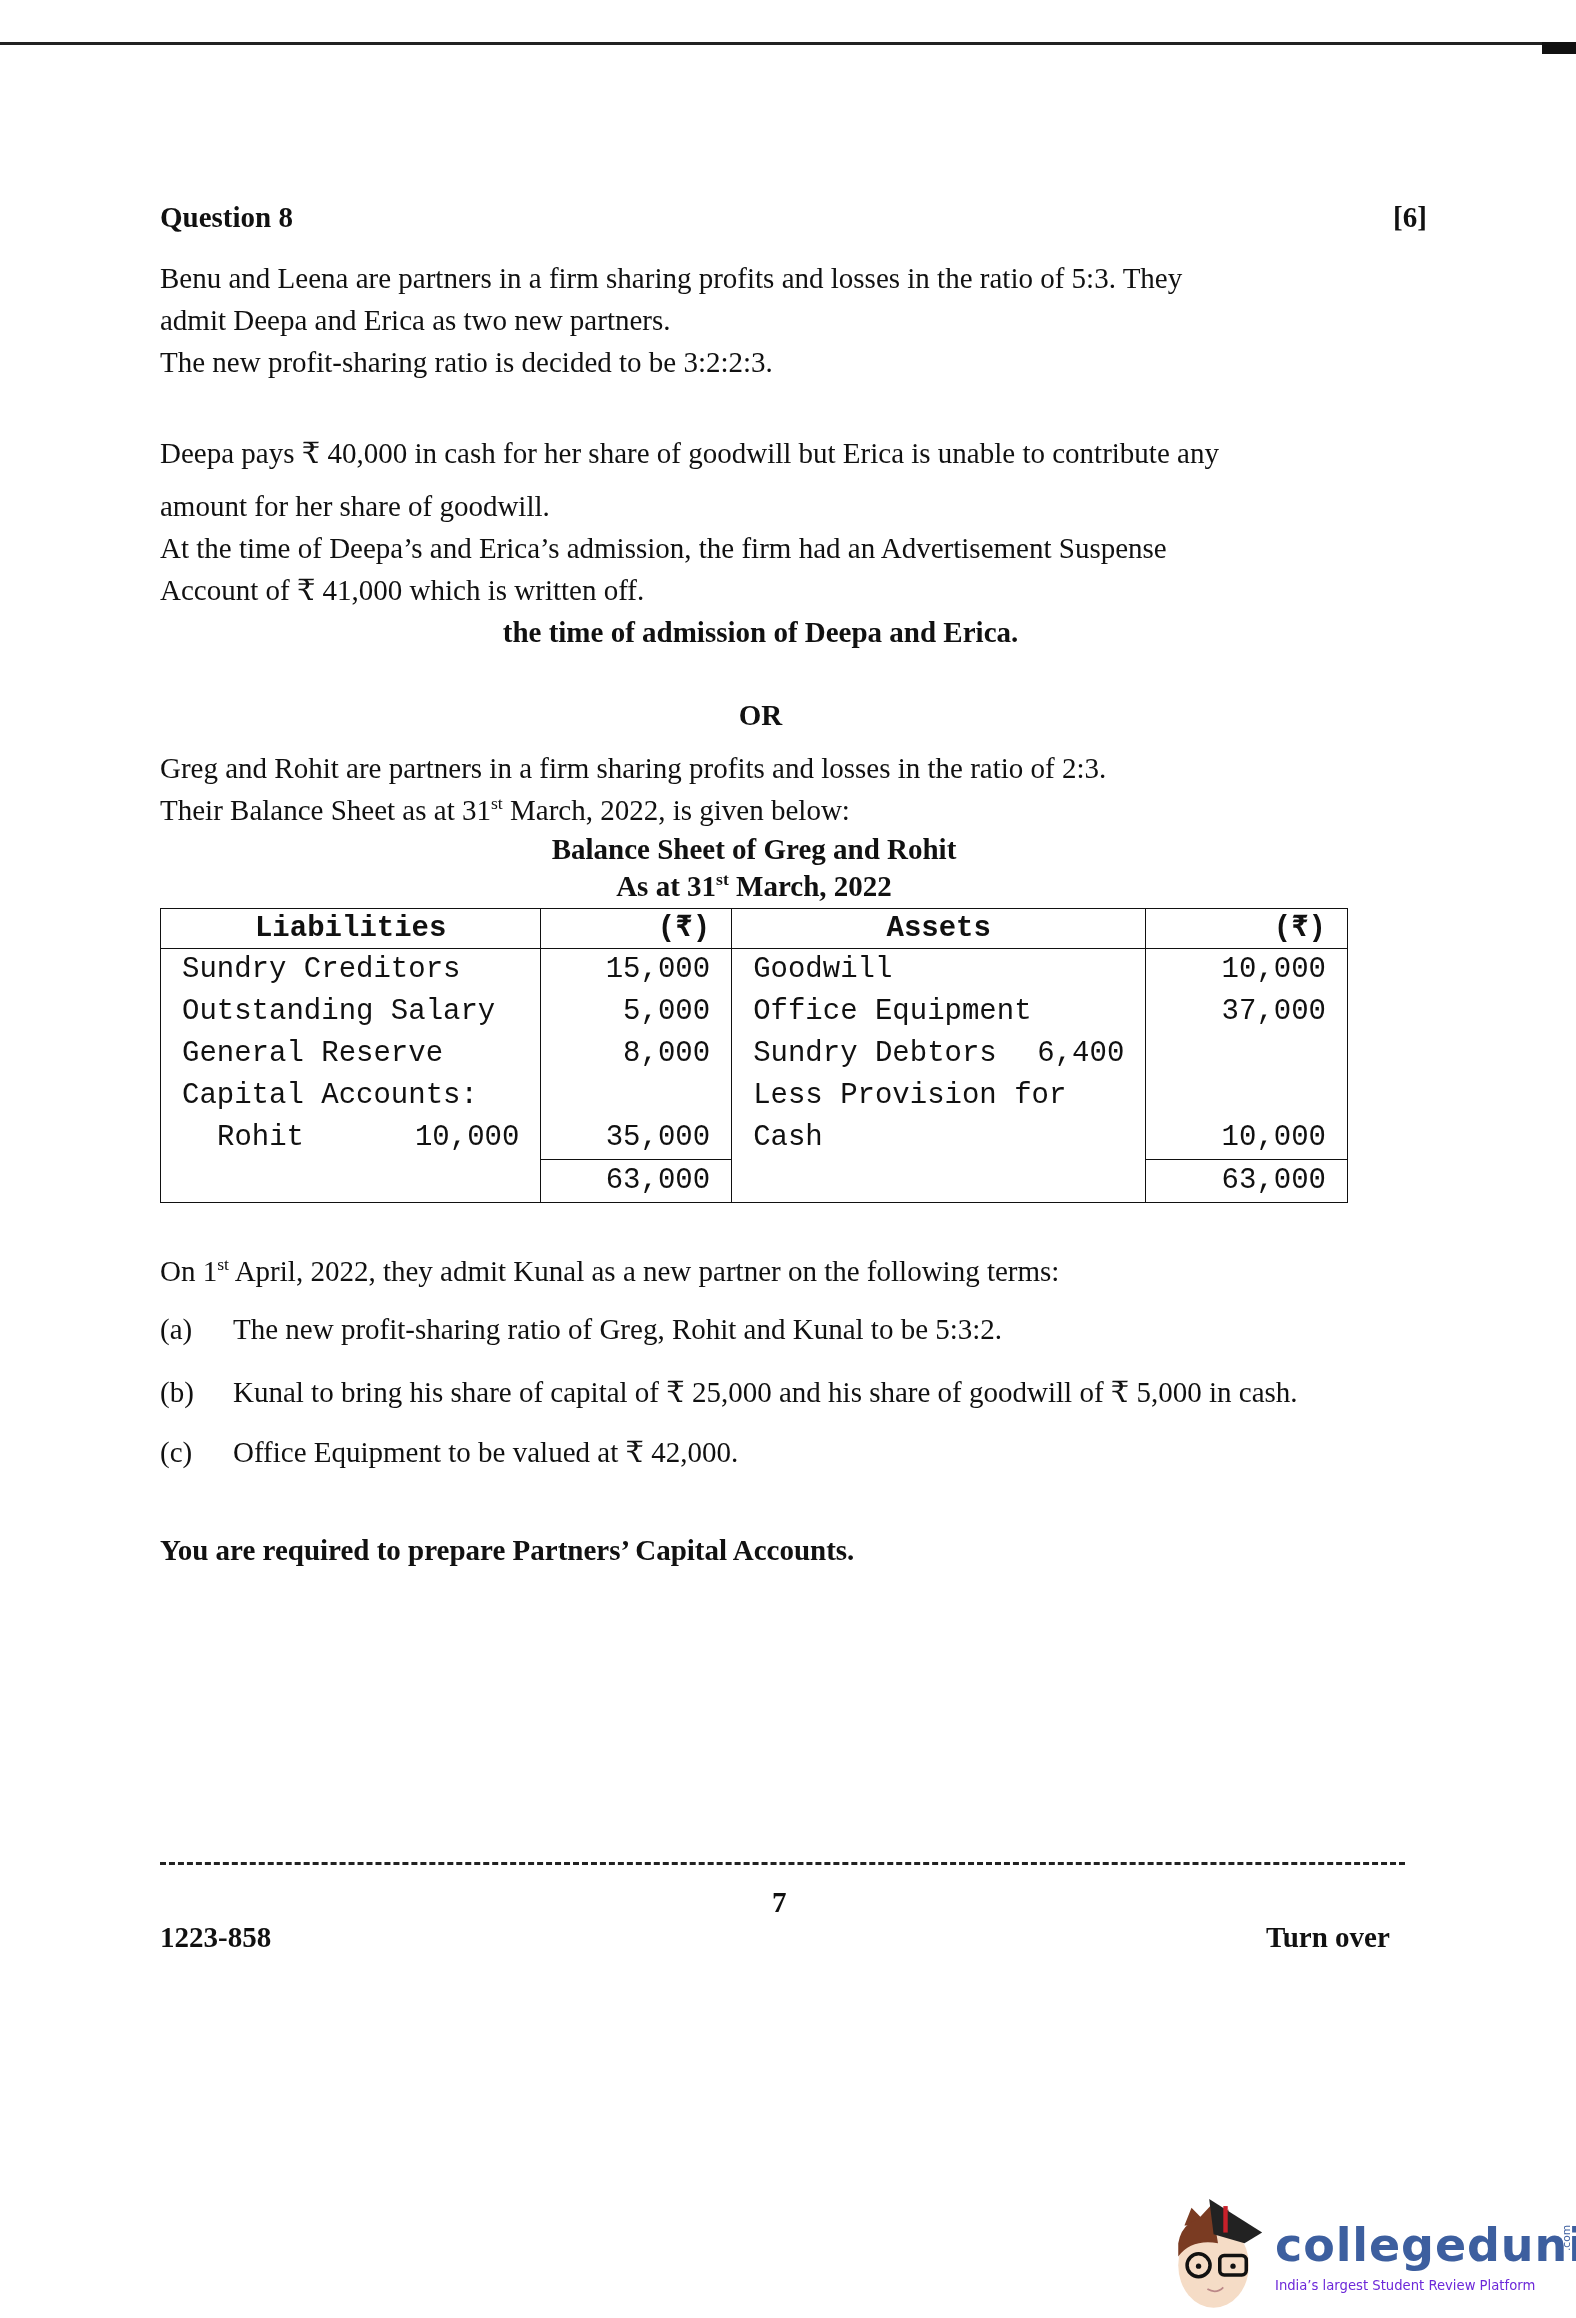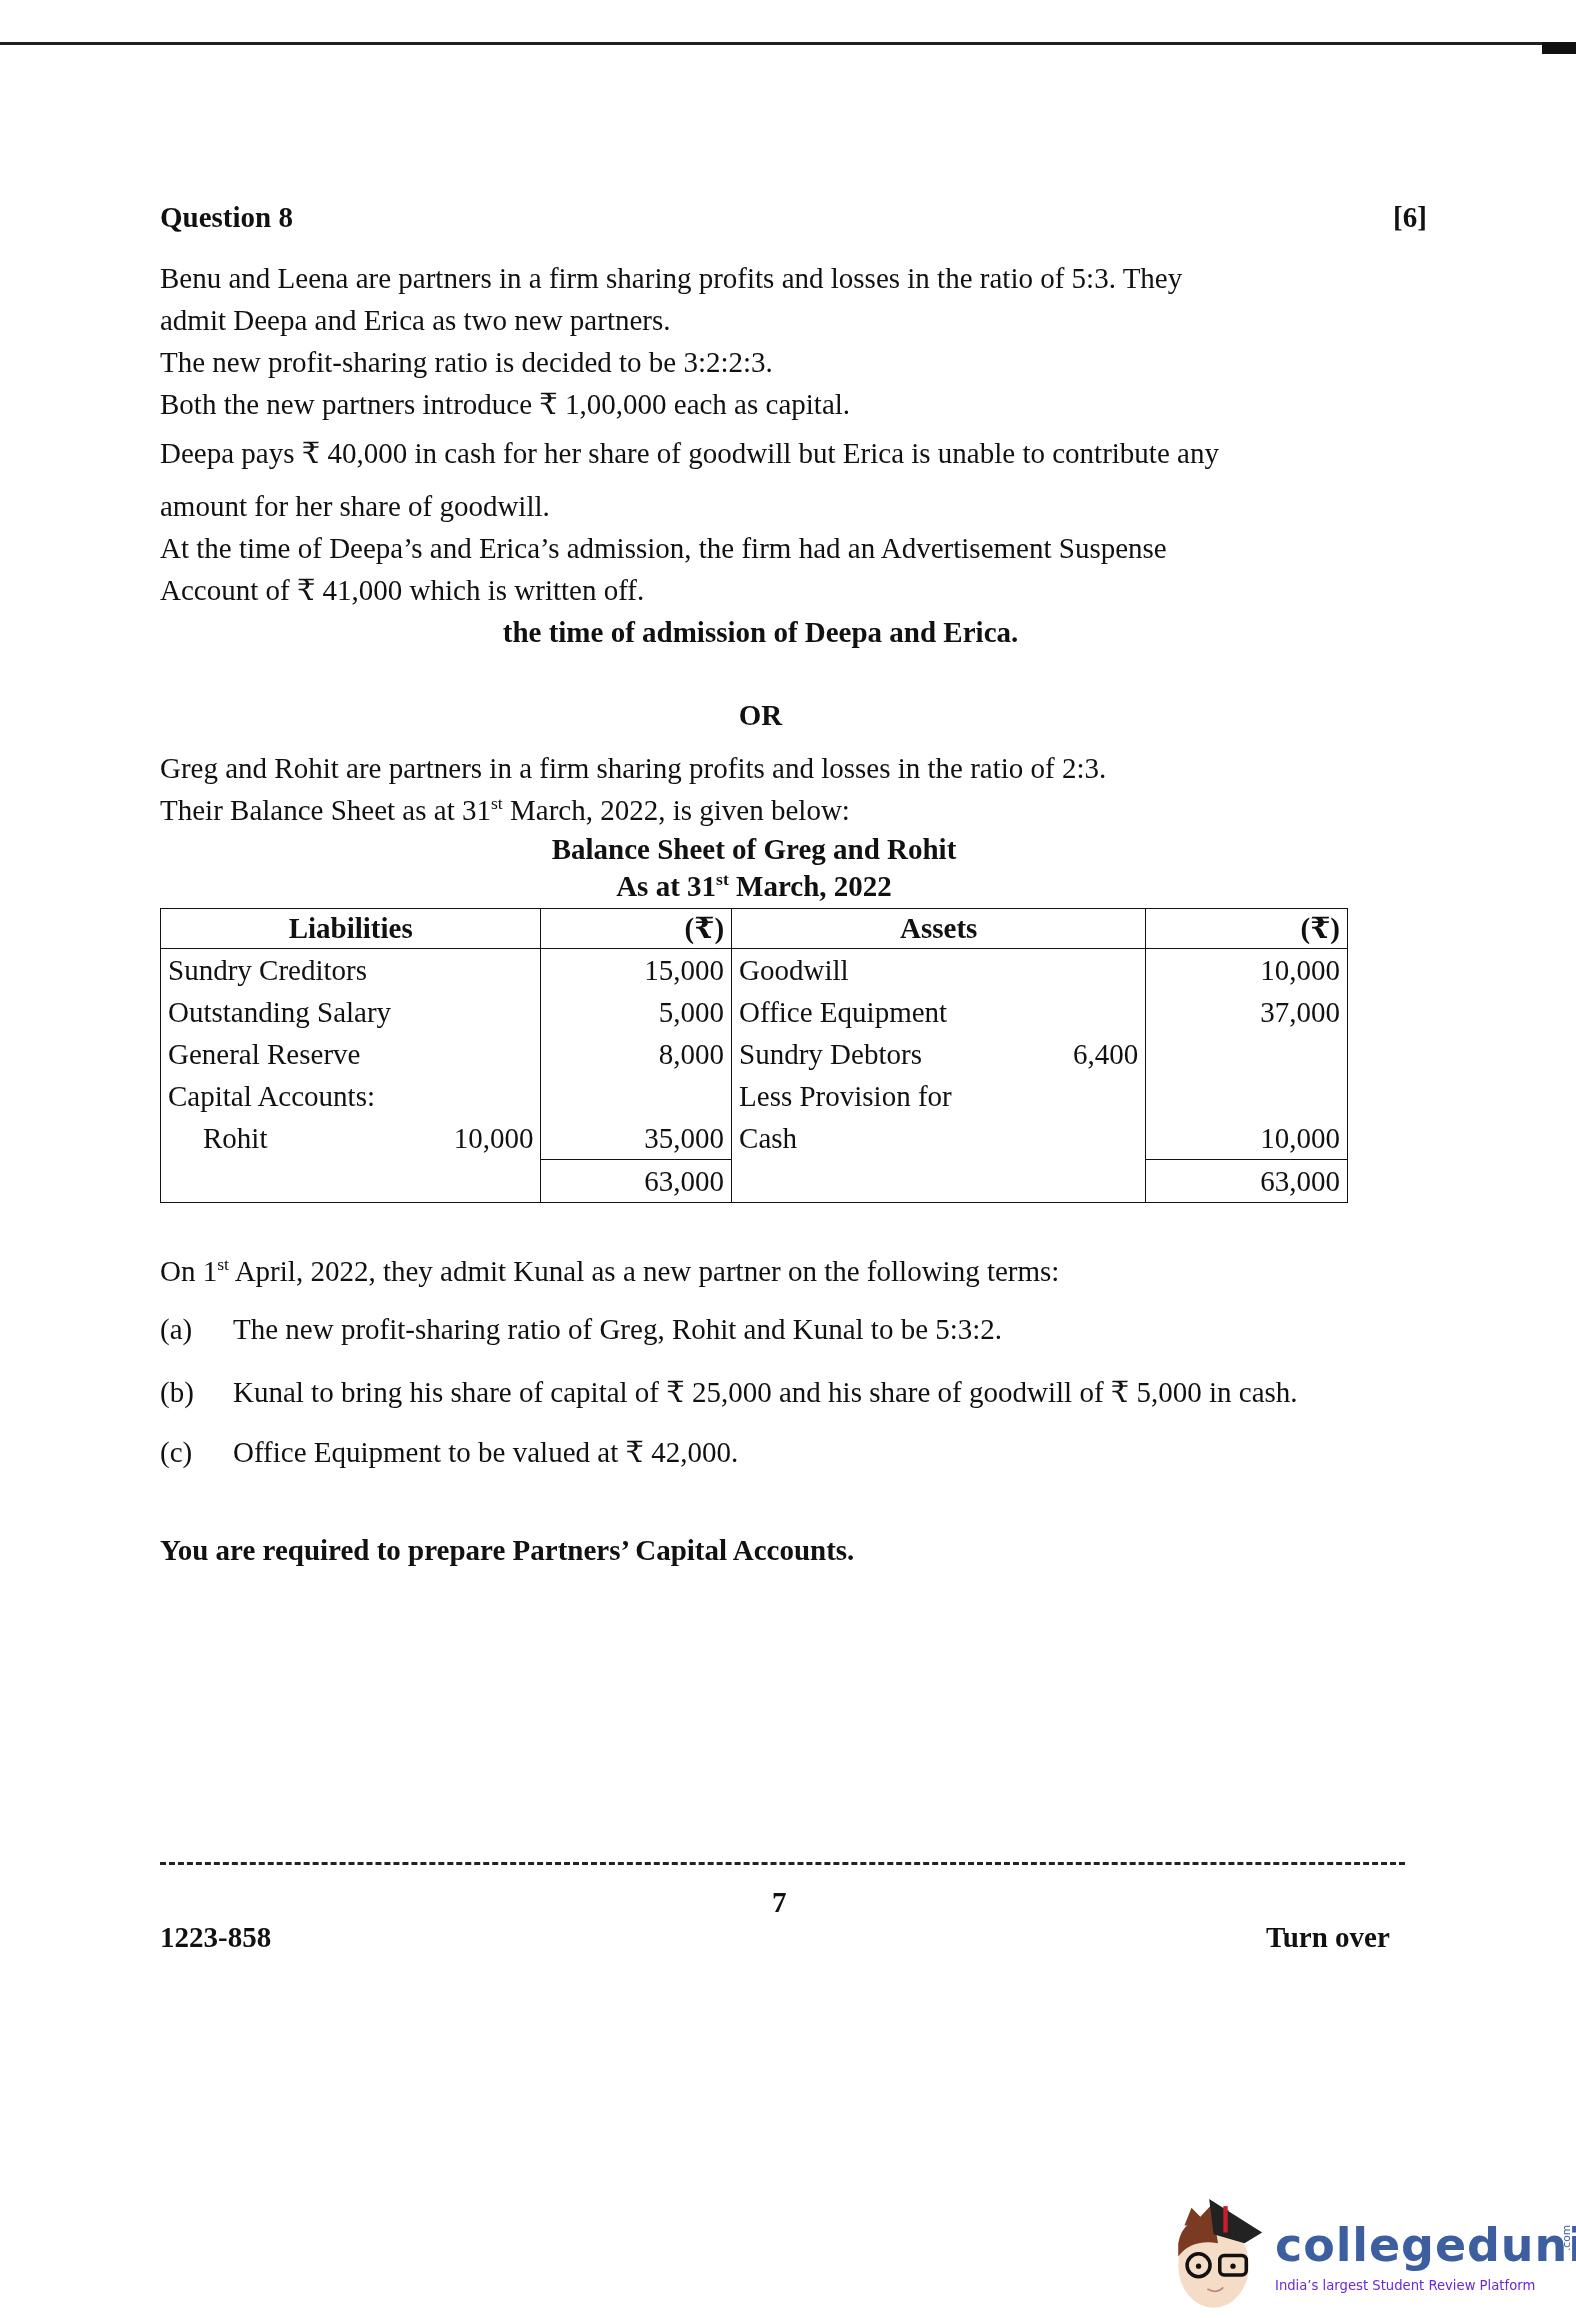--- a/index.html
+++ b/index.html
@@ -15,21 +15,21 @@
     .bold { font-weight: bold; }
     .q-title { left: 160px; top: 201px; font-size: 29px; font-weight: bold; }
     .marks { left: 1393px; top: 201px; font-size: 29px; font-weight: bold; }
     .block { left: 160px; width: 1201px; }
     sup { font-size: 17.7px; line-height: 0; vertical-align: super; }
     .center { text-align: center; }
     table.bs {
       position: absolute; left: 160px; top: 908px; width: 1188px;
       border-collapse: collapse; font-size: 29px;
     }
-    table.bs td, table.bs th { border-left: 1.8px solid #111; border-right: 1.8px solid #111; padding: 0 7px; height: 42px; line-height: 42px; }
+    table.bs td, table.bs th { border-left: 1.8px solid #111; border-right: 1.8px solid #111; padding: 0 21px; height: 42px; line-height: 42px; font-family: Liberation Mono, monospace; }
     table.bs { border: 1.8px solid #111; }
     table.bs thead th { border-bottom: 1.8px solid #111; font-weight: bold; height: 39px; line-height: 39px; }
     .num { text-align: right; }
     .inner { display: flex; justify-content: space-between; }
     .indent { padding-left: 35px; }
     .indent2 { padding-left: 88px; }
     .sub-amt { display: inline-block; width: 106px; text-align: right; }
     .total-top { border-top: 1.8px solid #111 !important; }
     .list-item { display: flex; }
     .list-item .lbl { width: 73px; flex: none; }
@@ -46,21 +46,20 @@
 <div class="topline"></div>
 <div class="topline-r"></div>
 
 <div class="abs q-title">Question 8</div>
 <div class="abs marks">[6]</div>
 
 <div class="abs block" style="top:261px;">
   <p class="p">Benu and Leena are partners in a firm sharing profits and losses in the ratio of 5:3. They</p>
   <p class="p" style="margin-top:7px;">admit Deepa and Erica as two new partners.</p>
   <p class="p" style="margin-top:7px;">The new profit-sharing ratio is decided to be 3:2:2:3.</p>
-  <p class="p" style="margin-top:7px;">Both the new partners introduce ₹ 1,00,000 each as capital.</p>
 </div>
 
 <div class="abs block" style="top:436px;">
   <p class="p">Deepa pays ₹ 40,000 in cash for her share of goodwill but Erica is unable to contribute any</p>
   <p class="p" style="margin-top:18px;">amount for her share of goodwill.</p>
   <p class="p" style="margin-top:7px;">At the time of Deepa’s and Erica’s admission, the firm had an Advertisement Suspense</p>
   <p class="p" style="margin-top:7px;">Account of ₹ 41,000 which is written off.</p>
 </div>
 
 <div class="abs block" style="top:611px;">

